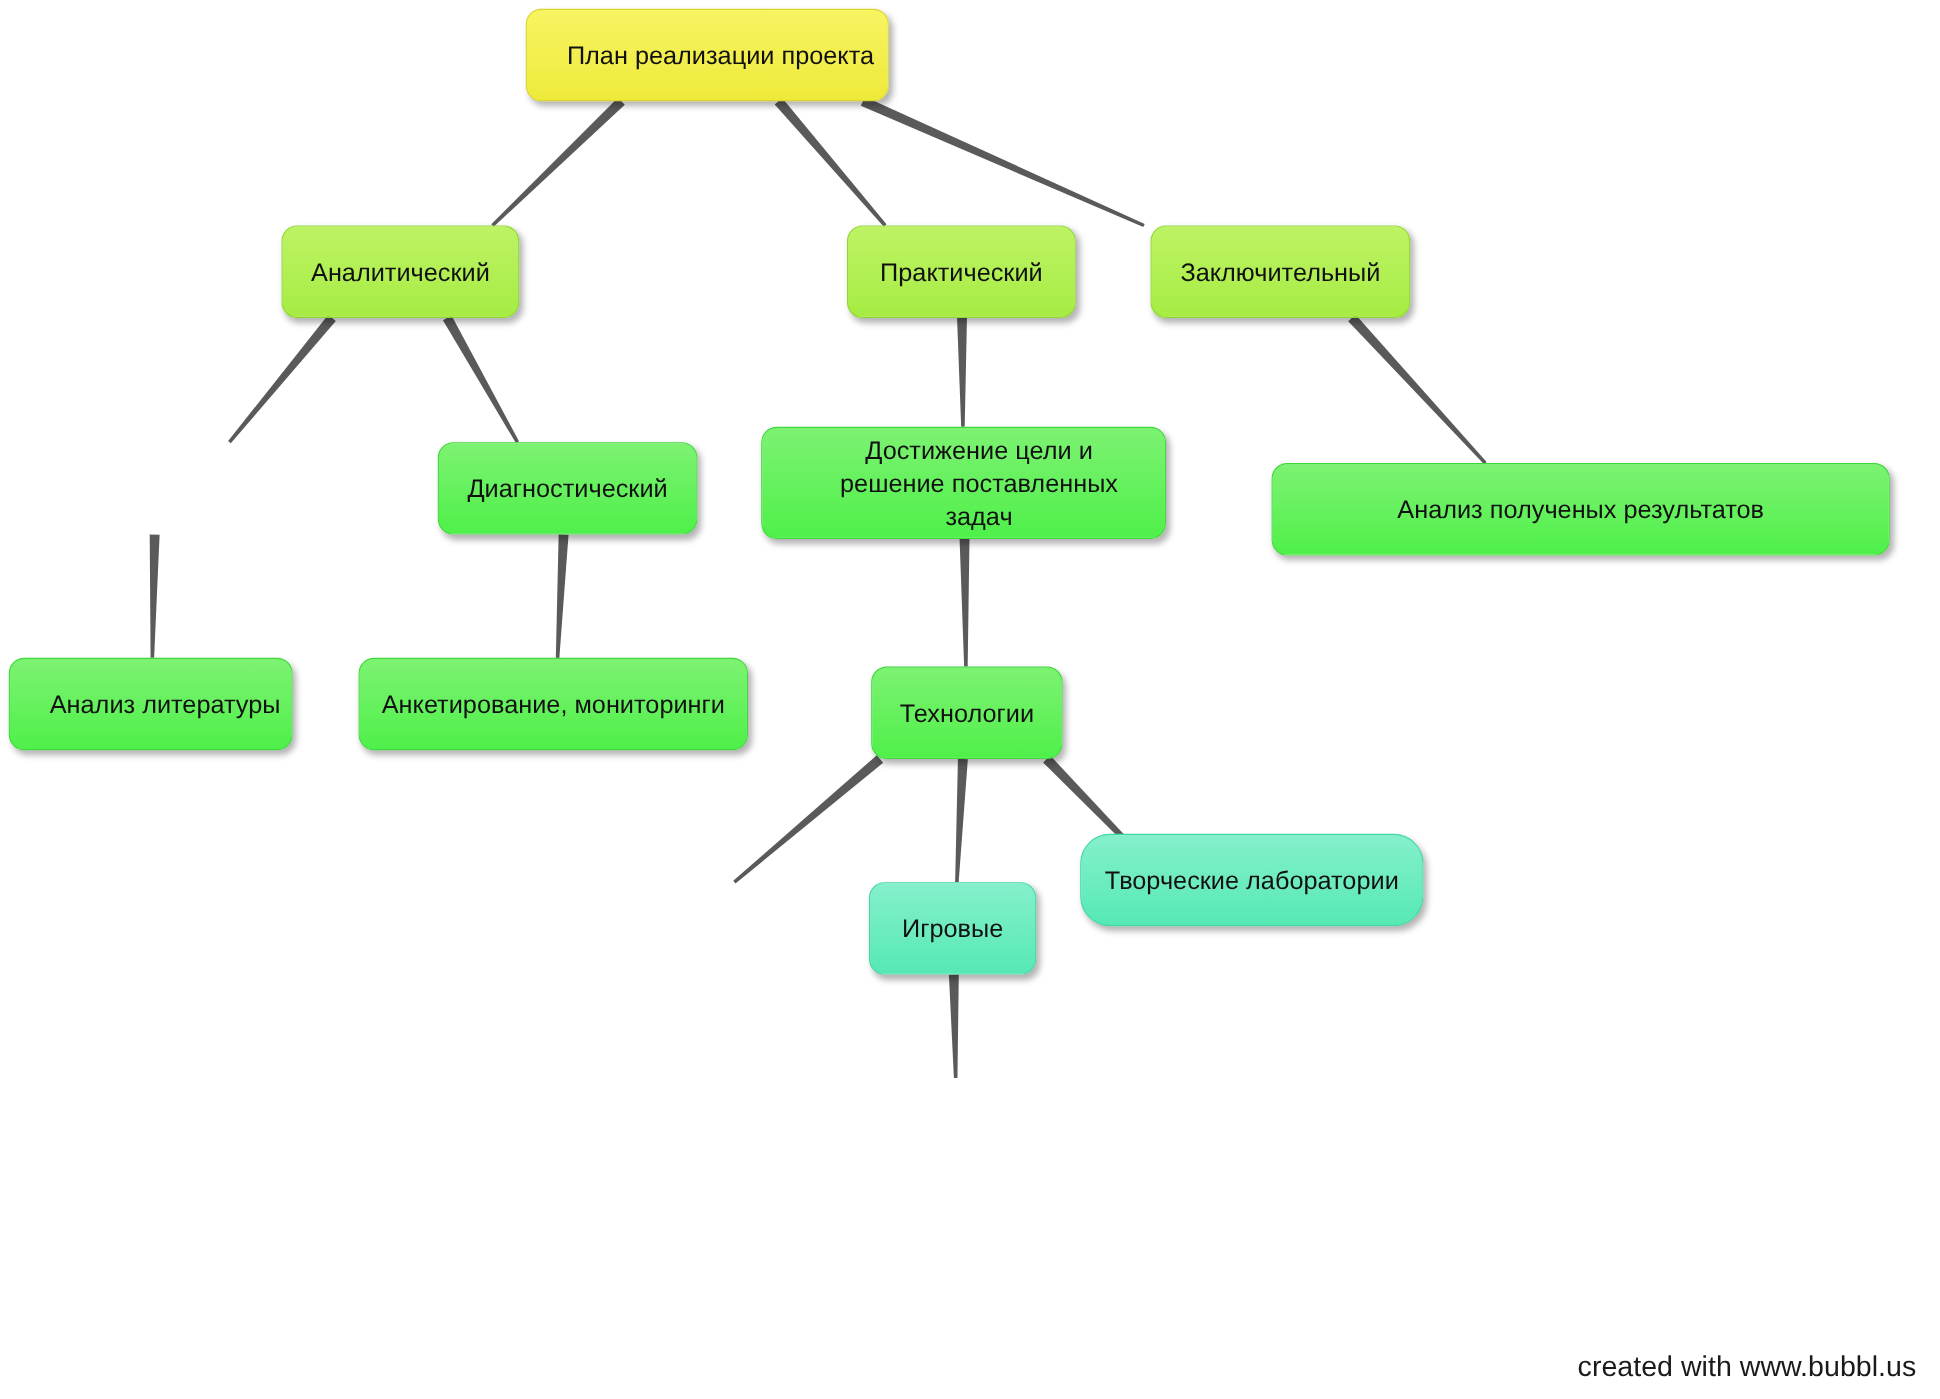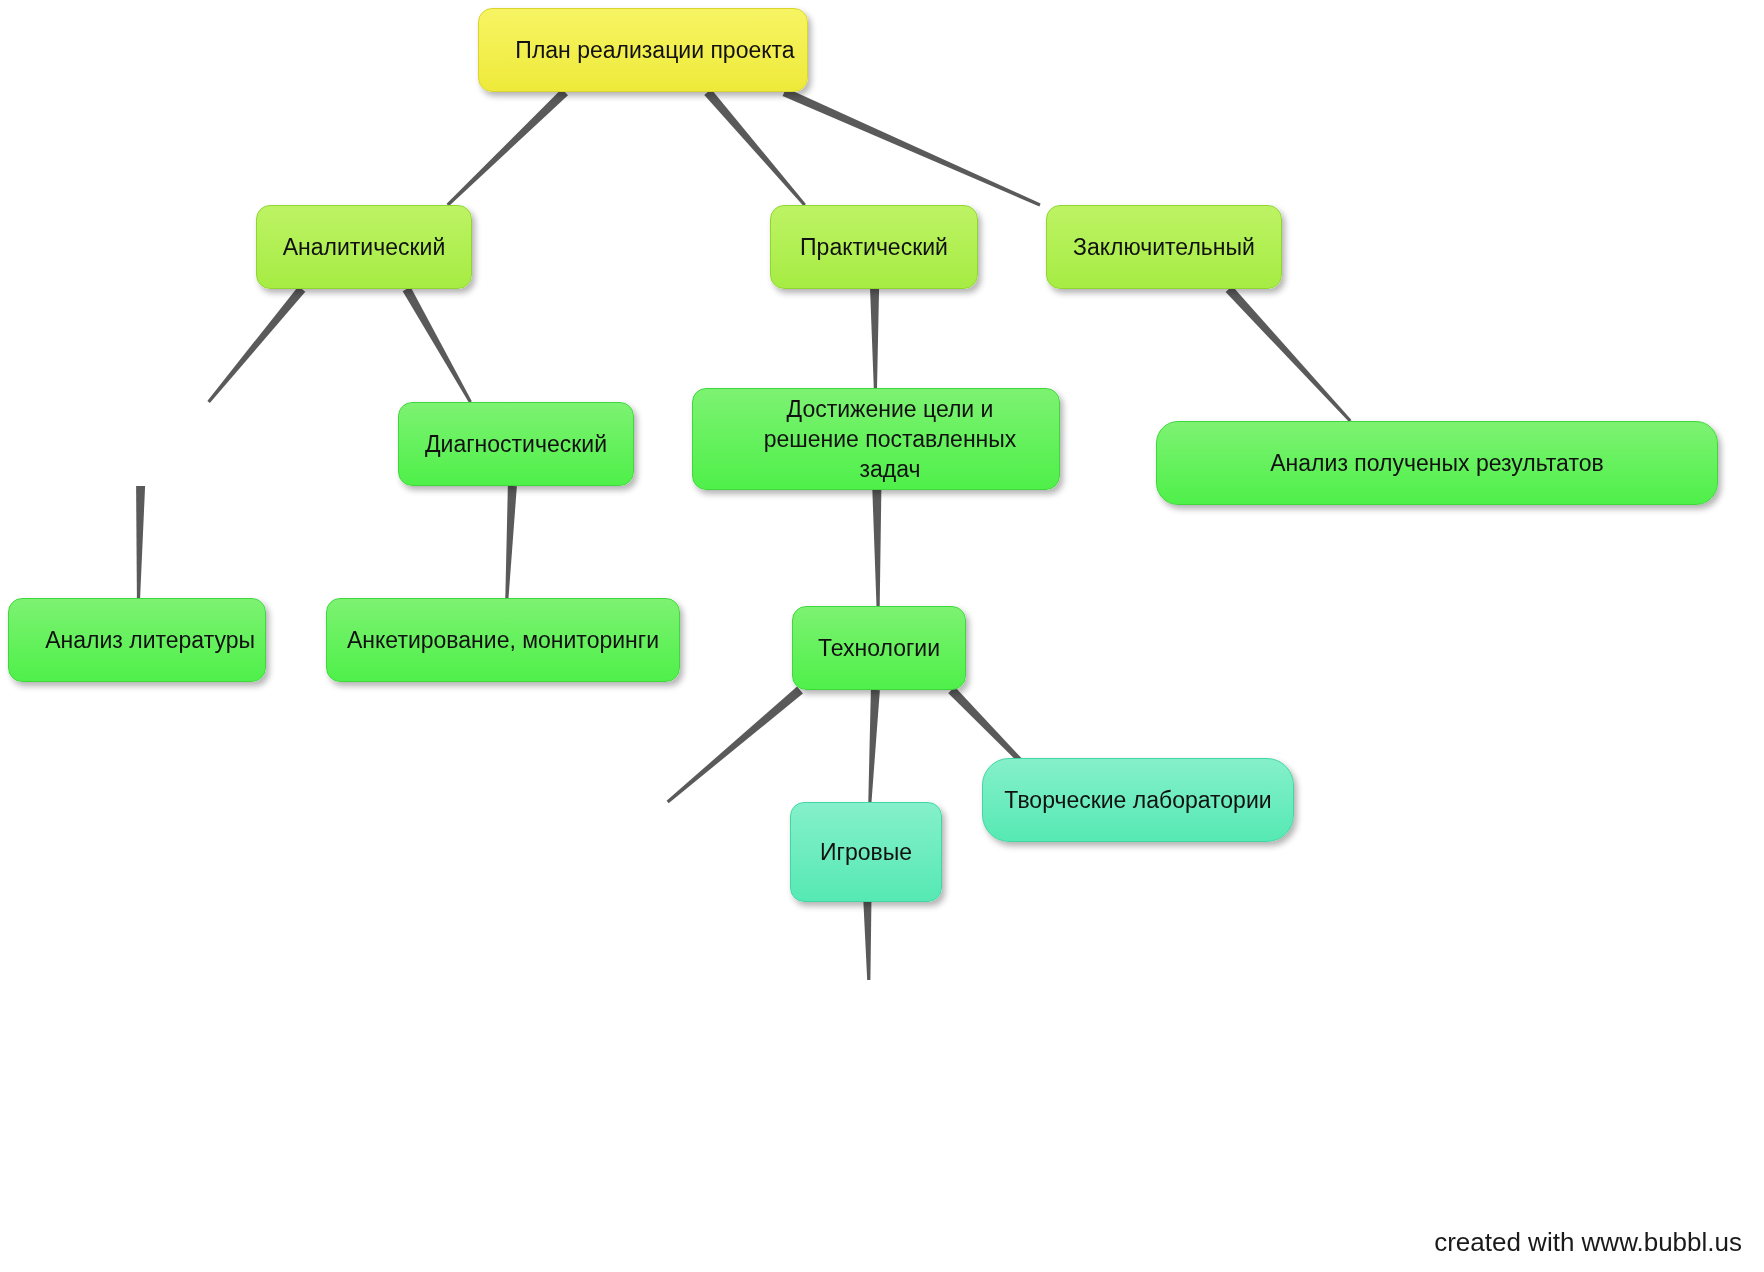--- a/index.html
+++ b/index.html
@@ -51,33 +51,33 @@
     <div class="node lvl1" style="left: 1030px; top: 205px; width: 236px; height: 84px; margin-left: 16px;">
       <span class="label">Заключительный</span>
     </div>
     <div class="node lvl2" style="left: 398px; top: 402px; width: 236px; height: 84px;">
       <span class="label">Диагностический</span>
     </div>
     <div class="node lvl2" style="left: 692px; top: 388px; width: 368px; height: 102px; padding-left: 28px;">
       <span class="label">Достижение цели и
 решение поставленных задач</span>
     </div>
-    <div class="node lvl2" style="left: 1156px; top: 421px; width: 562px; height: 84px; border-radius: 22px;">
+    <div class="node lvl2" style="left: 1156px; top: 421px; width: 562px; height: 84px;">
       <span class="label">Анализ полученых результатов</span>
     </div>
     <div class="node lvl2" style="left: 8px; top: 598px; width: 258px; height: 84px; justify-content: flex-end;">
       <span class="label">Анализ литературы</span>
     </div>
     <div class="node lvl2" style="left: 326px; top: 598px; width: 354px; height: 84px;">
       <span class="label">Анкетирование, мониторинги</span>
     </div>
     <div class="node lvl2" style="left: 792px; top: 606px; width: 174px; height: 84px;">
       <span class="label">Технологии</span>
     </div>
-    <div class="node lvl3" style="left: 790px; top: 802px; width: 152px; height: 100px;">
+    <div class="node lvl3" style="left: 790px; top: 802px; width: 152px; height: 84px;">
       <span class="label">Игровые</span>
     </div>
     <div class="node lvl3" style="left: 982px; top: 758px; width: 312px; height: 84px; border-radius: 27px;">
       <span class="label">Творческие лаборатории</span>
     </div>
   </div>
 
 <div id="credit">created with www.bubbl.us</div>
 
 </body></html>

